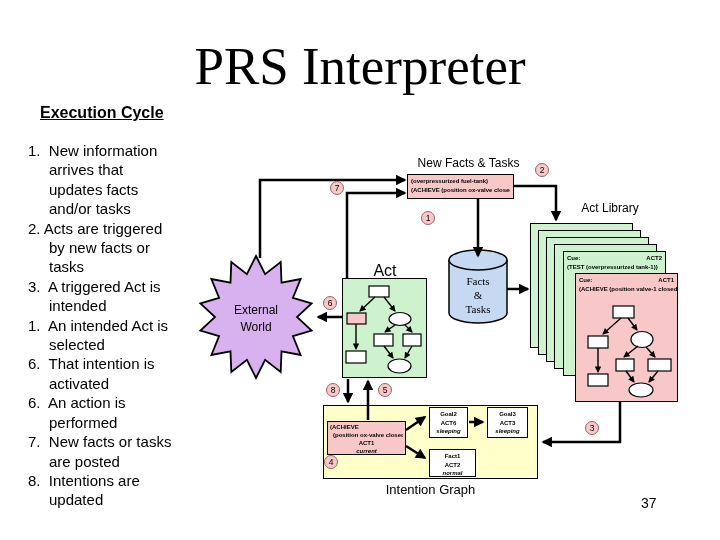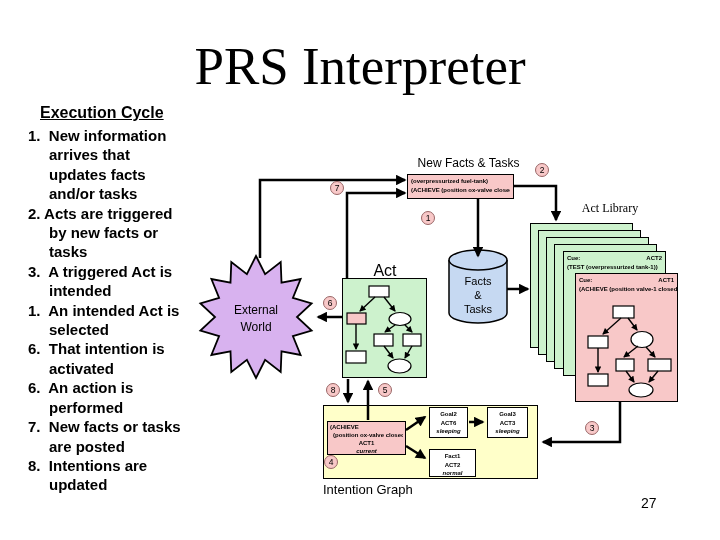--- a/index.html
+++ b/index.html
@@ -2,21 +2,21 @@
 <html style="--pink: #f8c8c8; --green: #cdf2cd; --blue: #c6d9f2; --purple: #d8b2ef; --yellow: #ffffc9; --circle_fill: #f8c8c8; --circle_border: #996666;"><head>
 <meta charset="utf-8">
 <style>
   html,body{margin:0;padding:0;}
   .slide{position:relative;width:720px;height:540px;background:#ffffff;overflow:hidden;
          font-family:"Liberation Sans",sans-serif;color:#000;}
   .abs{position:absolute;}
   .title{left:0;top:40px;width:720px;text-align:center;font-family:"Liberation Serif",serif;
          font-size:53px;line-height:1.0;}
   .heading{left:28px;top:104px;font-size:16px;font-weight:bold;text-decoration:underline;margin-left:12px;}
-  .steps{left:28px;top:126px;font-size:15px;font-weight:bold;line-height:19.4px;}
+  .steps{left:28px;top:141px;font-size:15px;font-weight:normal;line-height:19.4px;}
   .step{white-space:pre;padding-left:21px;text-indent:-21px;}
   .lbl{font-size:12px;text-align:center;}
   .box{border:1px solid #000;box-sizing:border-box;}
   .pinkbox{background:var(--pink);}
   .greencard{background:var(--green);border:1px solid #000;box-sizing:border-box;
              position:absolute;width:103px;height:125px;}
   .tiny{font-size:6px;font-weight:bold;line-height:9px;white-space:nowrap;overflow:hidden;}
   .cardhead{display:flex;justify-content:space-between;padding:2px 3px 0 3px;
             font-size:6px;font-weight:bold;line-height:8px;}
   .cardcue{padding:1px 3px;font-size:6px;font-weight:bold;line-height:8px;
@@ -78,21 +78,21 @@
     <div>External</div>
     <div>World</div>
   </div>
 
   <div class="abs lbl" style="left:405px;top:156px;width:111px;margin-left:8px;">New Facts &amp; Tasks</div>
   <div class="abs box pinkbox" style="left:407px;top:174px;width:107px;height:25px;padding:2px 3px;">
     <div class="tiny">(overpressurized  fuel-tank)</div>
     <div class="tiny">(ACHIEVE (position ox-valve closed))</div>
   </div>
 
-  <div class="abs lbl" style="left:555px;top:201px;width:110px;font-family:Liberation Serif, serif;">Act Library</div>
+  <div class="abs lbl" style="left:555px;top:201px;width:110px;">Act Library</div>
   <div class="greencard" style="left:530px;top:223px;"></div>
   <div class="greencard" style="left:538px;top:230px;"></div>
   <div class="greencard" style="left:546px;top:237px;"></div>
   <div class="greencard" style="left:554px;top:244px;"></div>
 
   <div class="greencard" style="left:563px;top:251px;">
     <div class="cardhead">
       <span>Cue:</span>
       <span>ACT2</span>
     </div>
@@ -146,21 +146,21 @@
       <line class="fc-arrow" x1="32" y1="18" x2="17" y2="32" marker-end="url(#ah2)"></line>
       <line class="fc-arrow" x1="41" y1="18" x2="52" y2="32" marker-end="url(#ah2)"></line>
       <line class="fc-arrow" x1="13" y1="45" x2="13" y2="70" marker-end="url(#ah2)"></line>
       <line class="fc-arrow" x1="52" y1="46" x2="42" y2="53" marker-end="url(#ah2)"></line>
       <line class="fc-arrow" x1="62" y1="46" x2="69" y2="53" marker-end="url(#ah2)"></line>
       <line class="fc-arrow" x1="41" y1="67" x2="50" y2="79" marker-end="url(#ah2)"></line>
       <line class="fc-arrow" x1="69" y1="67" x2="62" y2="79" marker-end="url(#ah2)"></line>
     </svg>
   </div>
 
-  <div class="abs" style="left:448px;top:248px;width:48px;height:80px;">
+  <div class="abs" style="left:448px;top:248px;width:48px;height:80px;font-family:Liberation Serif, serif;">
     <svg width="60" height="80" viewBox="0 0 60 80">
       <path class="cyl" d="M1,12 L1,65 A29,10 0 0 0 59,65 L59,12"></path>
       <ellipse class="cyl" cx="30" cy="12" rx="29" ry="10"></ellipse>
     </svg>
     <div class="abs" style="left:0;top:26px;width:60px;text-align:center;font-size:11px;line-height:14px;">
       <div>Facts</div>
       <div>&amp;</div>
       <div>Tasks</div>
     </div>
   </div>
@@ -185,21 +185,21 @@
     <div>ACT3</div>
     <div class="ital">sleeping</div>
   </div>
 
   <div class="abs node" style="left:429px;top:449px;width:47px;height:28px;z-index:6;">
     <div>Fact1</div>
     <div>ACT2</div>
     <div class="ital">normal</div>
   </div>
 
-  <div class="abs" style="left:323px;top:482px;width:215px;font-size:13px;">Intention Graph</div>
+  <div class="abs" style="left:323px;top:482px;width:215px;text-align:center;font-size:13px;">Intention Graph</div>
 
   <svg class="overlay" width="720" height="540" viewBox="0 0 720 540">
     <defs>
       <marker id="ah" viewBox="0 0 10 10" refX="8.5" refY="5" markerWidth="4.6" markerHeight="4.2" orient="auto">
         <path d="M0,0 L10,5 L0,10 z"></path>
       </marker>
     </defs>
     <polyline class="conn" points="260,258 260,180 405,180" marker-end="url(#ah)"></polyline>
     <polyline class="conn" points="347,278 347,193 405,193" marker-end="url(#ah)"></polyline>
     <polyline class="conn" points="514,186 556,186 556,220" marker-end="url(#ah)"></polyline>
@@ -216,15 +216,15 @@
 
   <div class="marker" style="left:421px;top:211px;">1</div>
   <div class="marker" style="left:535px;top:163px;">2</div>
   <div class="marker" style="left:585px;top:421px;">3</div>
   <div class="marker" style="left:324px;top:455px;">4</div>
   <div class="marker" style="left:378px;top:383px;">5</div>
   <div class="marker" style="left:323px;top:296px;">6</div>
   <div class="marker" style="left:330px;top:181px;">7</div>
   <div class="marker" style="left:326px;top:383px;">8</div>
 
-  <div class="abs pagenum" style="left:641px;top:495px;">27</div>
+  <div class="abs pagenum" style="left:641px;top:495px;">37</div>
 
 </div>
 
 </body></html>

